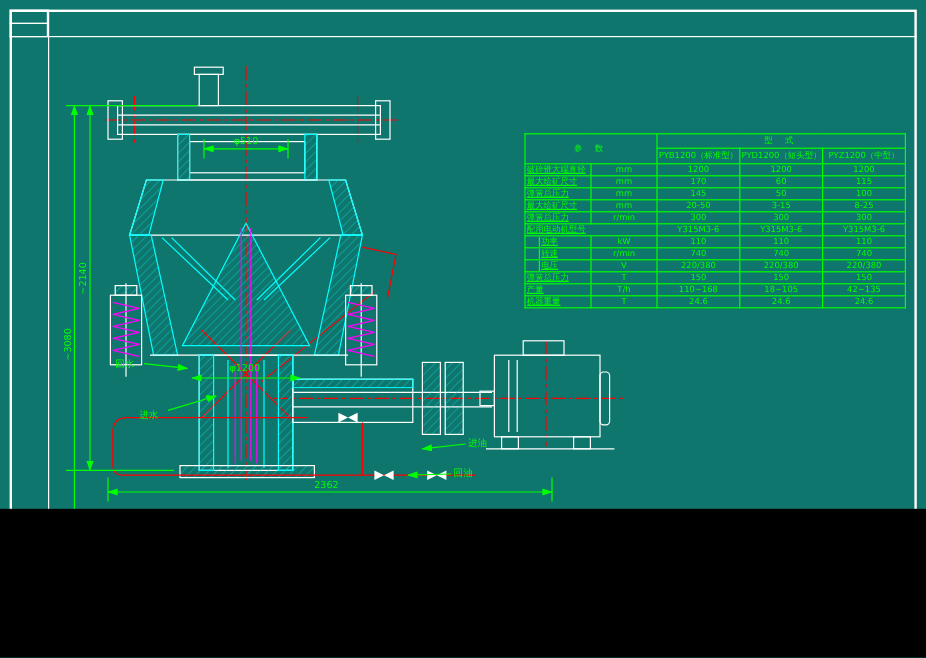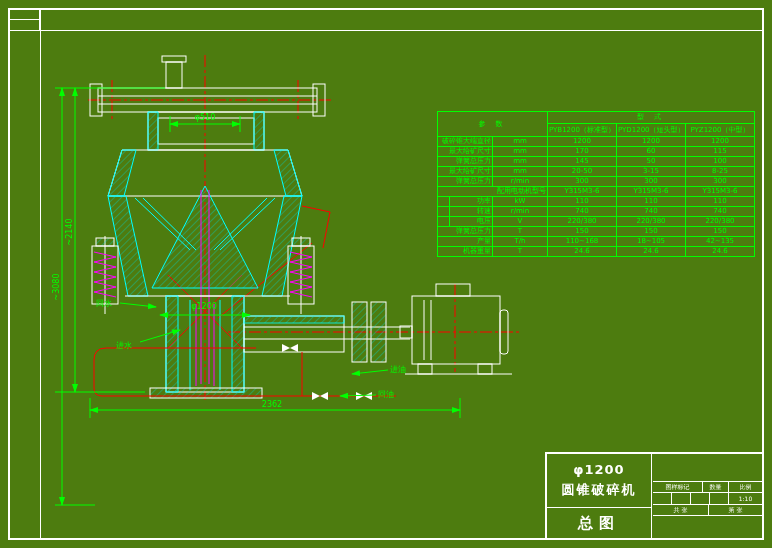--- a/index.html
+++ b/index.html
@@ -1,35 +1,35 @@
 <!DOCTYPE html>
 <html><head>
 <meta charset="utf-8">
 <style>
   * { margin:0; padding:0; box-sizing:border-box; }
   body { background:#000; font-family:"DejaVu Sans", sans-serif; }
-  .sheet { position:relative; width:772px; height:548px; background:#4d7c0f; overflow:hidden; }
+  .sheet { position:relative; width:772px; height:424px; background:#0f766e; overflow:hidden; }
 
   
   .frame-outer { position:absolute; left:8px; top:8px; width:756px; height:532px; border:2px solid #fff; }
   .frame-v { position:absolute; left:40px; top:8px; width:1px; height:532px; background:#fff; }
   .frame-h { position:absolute; left:8px; top:30px; width:756px; height:1px; background:#fff; }
   .corner-box1 { position:absolute; left:8px; top:8px; width:32px; height:12px; border:1px solid #fff; }
   .corner-box2 { position:absolute; left:8px; top:19px; width:32px; height:12px; border:1px solid #fff; }
 
   
   svg.cad { position:absolute; left:45px; top:35px; }
   svg text { font-family:"DejaVu Sans", sans-serif; }
 
   
   table.spec { position:absolute; left:437px; top:111px; width:318px; border-collapse:collapse; table-layout:fixed; color:#00ff00; font-size:7px; line-height:1; }
   table.spec td { border:1px solid #00ff00; text-align:center; height:10px; padding:0 1px; overflow:hidden; white-space:nowrap; }
   table.spec td.hdr { height:12px; letter-spacing:4px; }
   table.spec td.mdl { height:13px; letter-spacing:0;margin-left:14px; }
-  table.spec td.lbl { text-align:right; }
+  table.spec td.lbl { text-align:left;text-decoration:underline; }
   table.spec td.sub { position:relative; padding-left:13px; }
   table.spec td.sub::before { content:""; position:absolute; left:11px; top:0; bottom:0; width:1px; background:#00ff00; }
 
   
   .tblock { position:absolute; left:545px; top:452px; width:219px; height:88px; border:2px solid #fff; color:#fff; }
   .tb-left { position:absolute; left:0; top:0; width:105px; height:100%; border-right:1px solid #fff; display:flex; flex-direction:column; }
   .tb-main { flex:0 0 54px; border-bottom:1px solid #fff; display:flex; flex-direction:column; align-items:center; justify-content:center; gap:4px; }
   .tb-model { font-size:13px; font-weight:bold; letter-spacing:1px; }
   .tb-name { font-size:13px; font-weight:bold; letter-spacing:2px; }
   .tb-sheet { flex:1; display:flex; align-items:center; justify-content:center; font-size:15px; font-weight:bold; letter-spacing:6px; }

